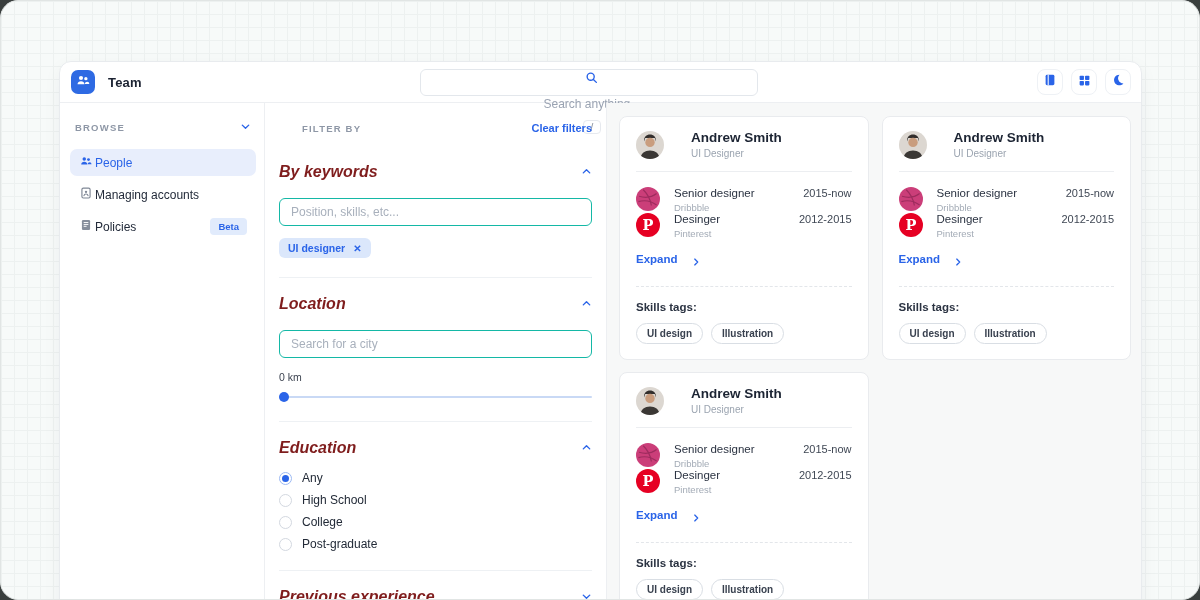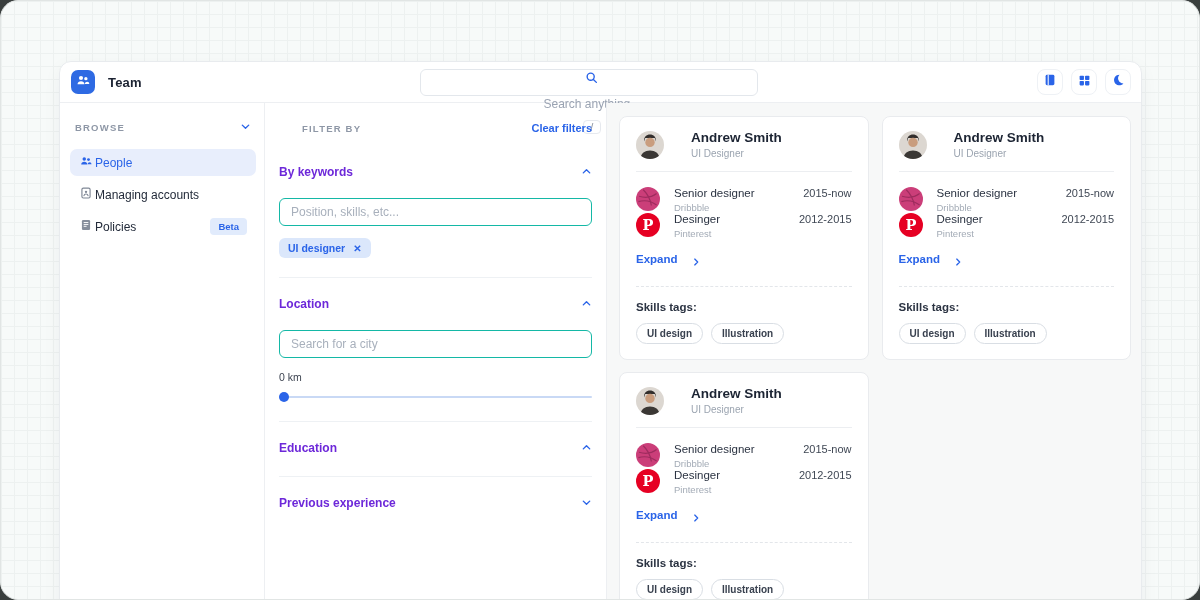--- a/index.html
+++ b/index.html
@@ -37,21 +37,21 @@
   .sec-label { font-size:9.5px; font-weight:bold; letter-spacing:1.2px; color:#8e97a6; }
   .nav { margin-top:13px; display:grid; gap:5px; }
   .nav-item { height:27px; border-radius:7px; display:flex; align-items:center; gap:2px; padding:0 9px; font-size:12px; color:#232b3a; cursor:pointer; }
   .nav-item.active { background:#e8eefc; color:#2a64e8; }
   .beta { margin-left:auto; background:#e1ebfc; color:#2a64e8; font-size:9.5px; font-weight:bold; padding:3px 8px; border-radius:4px; }
   
   .filter-col { width:343px; flex:0 0 343px; border-left:1px solid #edeff2; border-right:1px solid #edeff2; padding:0 14px; }
   .filter-head { margin-top:19px; display:flex; justify-content:space-between; align-items:center;padding-left:23px; }
   .clear { font-size:11px; font-weight:bold; color:#2a64e8; cursor:pointer; }
   .fs-title-row { display:flex; justify-content:space-between; align-items:center; cursor:pointer; }
-  .fs-title { font-size:12px; font-weight:600; color:#6d28d9; }
+  .fs-title { font-size:16px; font-weight:600; color:#7f1d1d;font-style:italic; }
   .f-input { margin-top:17px; height:28px; border:1px solid #14b8a6; border-radius:6px; display:flex; align-items:center; padding:0 11px; font-size:12px; color:#a8b0bc; background:#fff; }
   .chip { margin-top:12px; display:inline-flex; align-items:center; gap:8px; background:#dbe7fb; color:#2a64e8; font-size:10.5px; font-weight:bold; padding:4px 9px; border-radius:6px; cursor:pointer; }
   .chip .x { font-size:10px; font-weight:bold; }
   .fdiv { height:1px; background:#eef1f4; margin-top:19px; }
   .mt18 { margin-top:17px; }
   .km-label { margin-top:13px; font-size:10.5px; color:#3c4350; }
   .slider { position:relative; margin-top:9px; height:10px; cursor:pointer; }
   .slider .track { position:absolute; top:4px; left:0; right:0; height:2px; background:#c9d9f5; border-radius:2px; }
   .slider .thumb { position:absolute; top:0; left:0; width:10px; height:10px; border-radius:50%; background:#2a64e8; }
   .radios { margin-top:14px; display:grid; gap:8px; }
@@ -235,20 +235,38 @@
         <div class="fdiv"></div>
 
         <div class="fs-title-row mt18">
           <span class="fs-title">Education</span>
           <span>
             <svg width="11" height="11" viewBox="0 0 24 24" fill="none" stroke="#2a64e8" stroke-width="3" stroke-linecap="round" stroke-linejoin="round">
                 <path d="m5 15 7-7 7 7"></path>
               </svg>
           </span>
         </div>
+        <div class="radios">
+          <div class="radio-row">
+            <span class="radio checked"></span>
+            <span>Any</span>
+          </div>
+          <div class="radio-row">
+            <span class="radio"></span>
+            <span>High School</span>
+          </div>
+          <div class="radio-row">
+            <span class="radio"></span>
+            <span>College</span>
+          </div>
+          <div class="radio-row">
+            <span class="radio"></span>
+            <span>Post-graduate</span>
+          </div>
+        </div>
         <div class="fdiv"></div>
 
         <div class="fs-title-row mt18">
           <span class="fs-title">Previous experience</span>
           <span>
             <svg width="11" height="11" viewBox="0 0 24 24" fill="none" stroke="#2a64e8" stroke-width="3" stroke-linecap="round" stroke-linejoin="round">
                 <path d="m5 9 7 7 7-7"></path>
               </svg>
           </span>
         </div>

